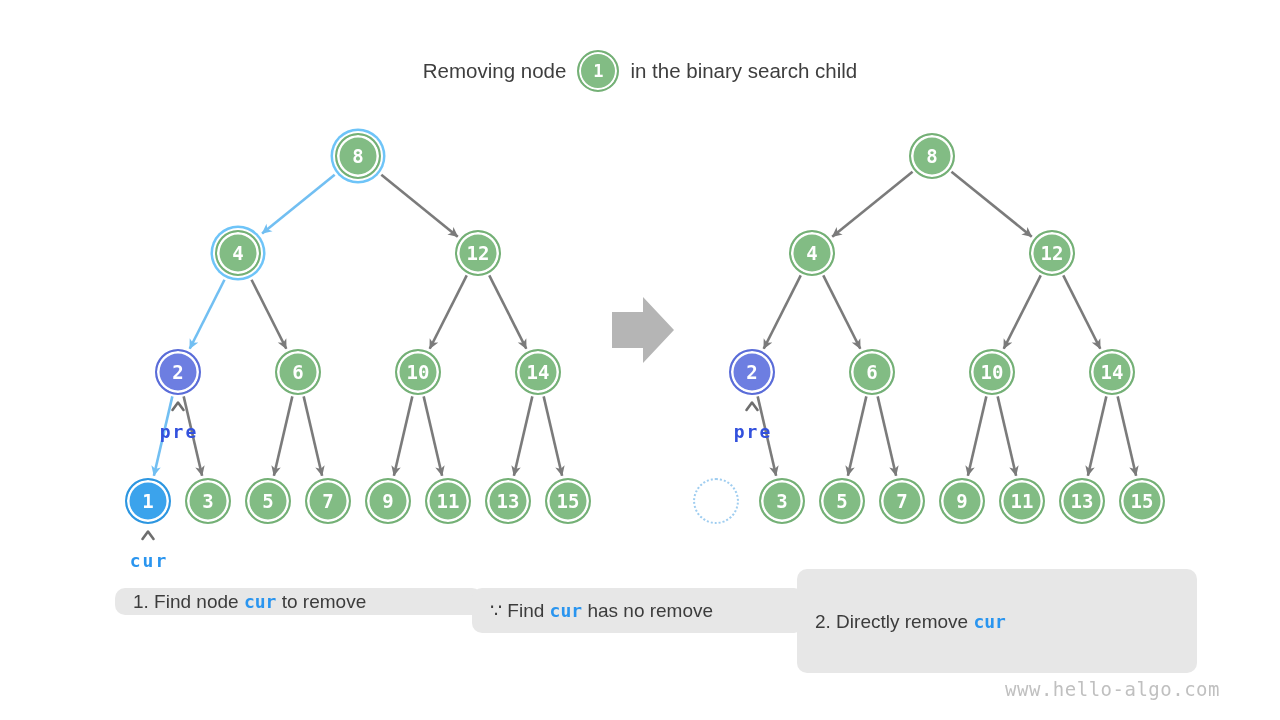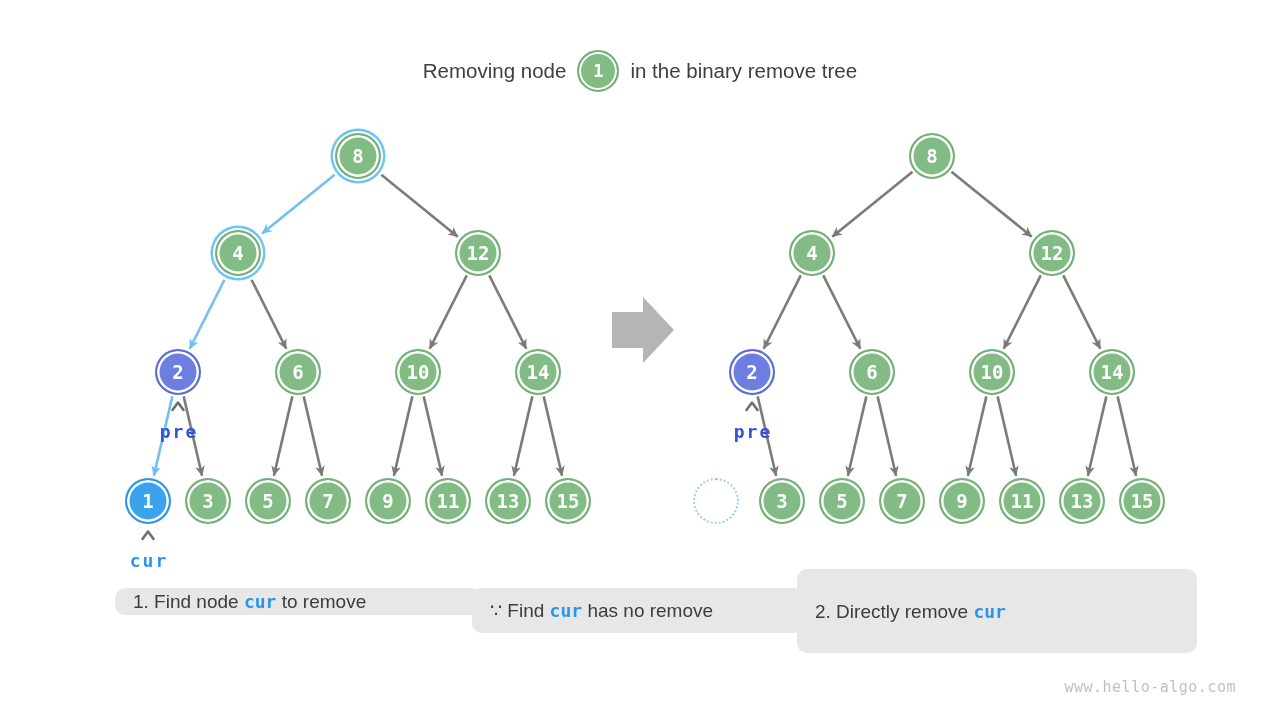--- a/index.html
+++ b/index.html
@@ -42,32 +42,32 @@
   }
 
   
   .caption{
     position:absolute;background:#e7e7e7;border-radius:10px;
     display:flex;flex-direction:column;justify-content:center;
     padding:0 18px;font-size:19px;color:#3c3c3c;line-height:27px;
   }
   .caption-1{left:115px;top:588px;width:331px;height:27px;}
   .caption-2{left:472px;top:588px;width:296px;height:45px;}
-  .caption-3{left:797px;top:569px;width:364px;height:84px;justify-content:center;}
+  .caption-3{left:797px;top:569px;width:364px;height:104px;justify-content:center;}
   .cap-indent{padding-left:26px;}
   .seg-plain{color:#3c3c3c;}
   .seg-cur{color:#2a95ef;font-weight:bold;font-family:"DejaVu Sans Mono",monospace;font-size:18px;}
   .seg-pre{color:#3351dd;font-weight:bold;font-family:"DejaVu Sans Mono",monospace;font-size:18px;}
   .seg-dot{color:#3c3c3c;font-family:"DejaVu Sans Mono",monospace;font-size:18px;}
   .seg-code{color:#9c9c9c;font-family:"DejaVu Sans Mono",monospace;font-size:18px;}
   .seg-eq{color:#5a5a5a;font-family:"DejaVu Sans Mono",monospace;font-size:18px;}
 
   .watermark{
-    position:absolute;top:678px;right:44px;
-    font-family:"DejaVu Sans Mono",monospace;font-size:15px;color:#c0c0c0;letter-spacing:0.5px;
+    position:absolute;top:678px;right:60px;
+    font-family:"DejaVu Sans Mono",monospace;font-size:19px;color:#c0c0c0;letter-spacing:0.5px;
   }
 </style>
 </head>
 <body>
 
 <div id="canvas">
 
   <svg id="edges" width="1280" height="720" viewBox="0 0 1280 720">
       <defs>
         <marker id="arrow-gray" markerUnits="userSpaceOnUse" markerWidth="12" markerHeight="12" refX="10" refY="5" orient="auto">
@@ -108,21 +108,21 @@
       <line x1="1106.337162633493" y1="396.3502006759799" x2="1087.8893508611673" y2="475.6757912969809" stroke="#7b7b7b" stroke-width="2.6" marker-end="url(#arrow-gray)"></line>
       <line x1="1117.662837366507" y1="396.3502006759799" x2="1136.1106491388327" y2="475.6757912969809" stroke="#7b7b7b" stroke-width="2.6" marker-end="url(#arrow-gray)"></line>
       <polyline points="746.5,410 752,402.5 757.5,410" fill="none" stroke="#6e6e6e" stroke-width="2.6" stroke-linecap="round" stroke-linejoin="round"></polyline>
     </svg>
 
   <div class="title">
     <span>Removing node</span>
     <span class="title-node" id="title-node" style="background: rgb(130, 188, 132); border: 2px solid rgb(116, 176, 118);">
       <span>1</span>
     </span>
-    <span>in the binary remove tree</span>
+    <span>in the binary search child</span>
   </div>
 
   <div class="caption caption-1">
       <div class="cap-line"><span class="seg-plain">1. Find node </span><span class="seg-cur">cur</span><span class="seg-plain"> to remove</span></div>
     </div>
   <div class="caption caption-2">
       <div class="cap-line"><span class="seg-plain">∵ Find </span><span class="seg-cur">cur</span><span class="seg-plain"> has no remove</span></div>
     </div>
   <div class="caption caption-3">
       <div class="cap-line"><span class="seg-plain">2. Directly remove </span><span class="seg-cur">cur</span></div>

